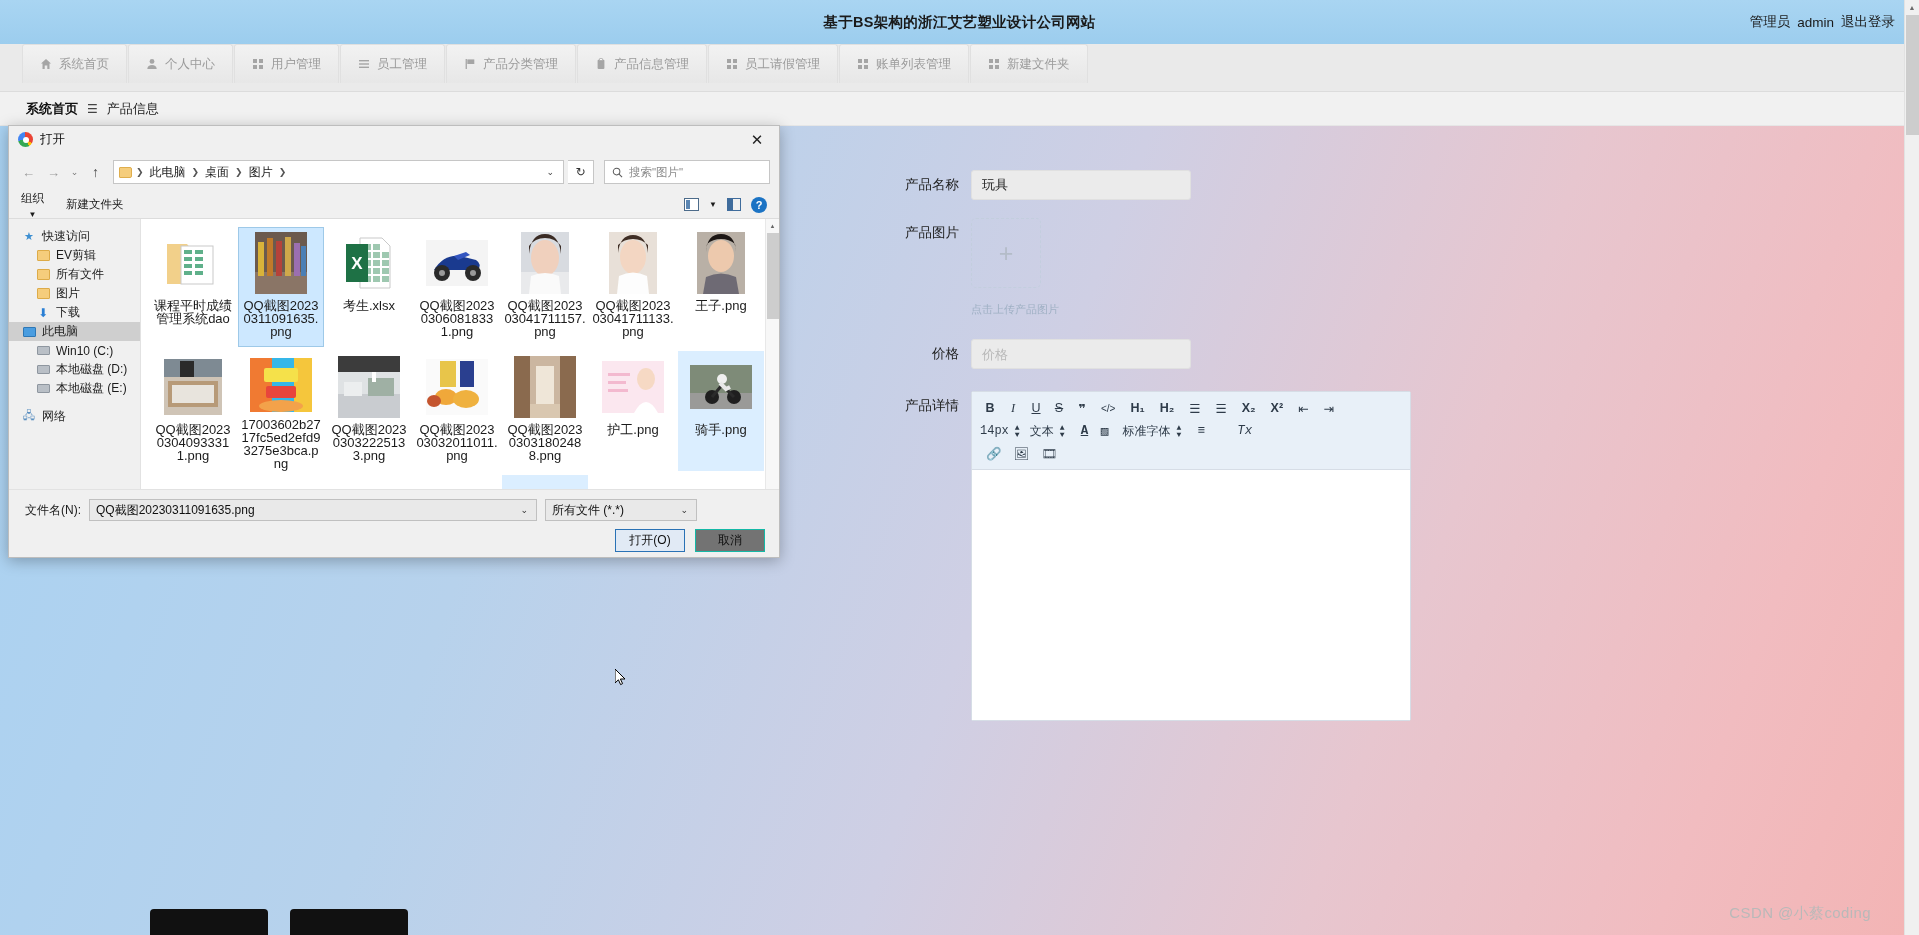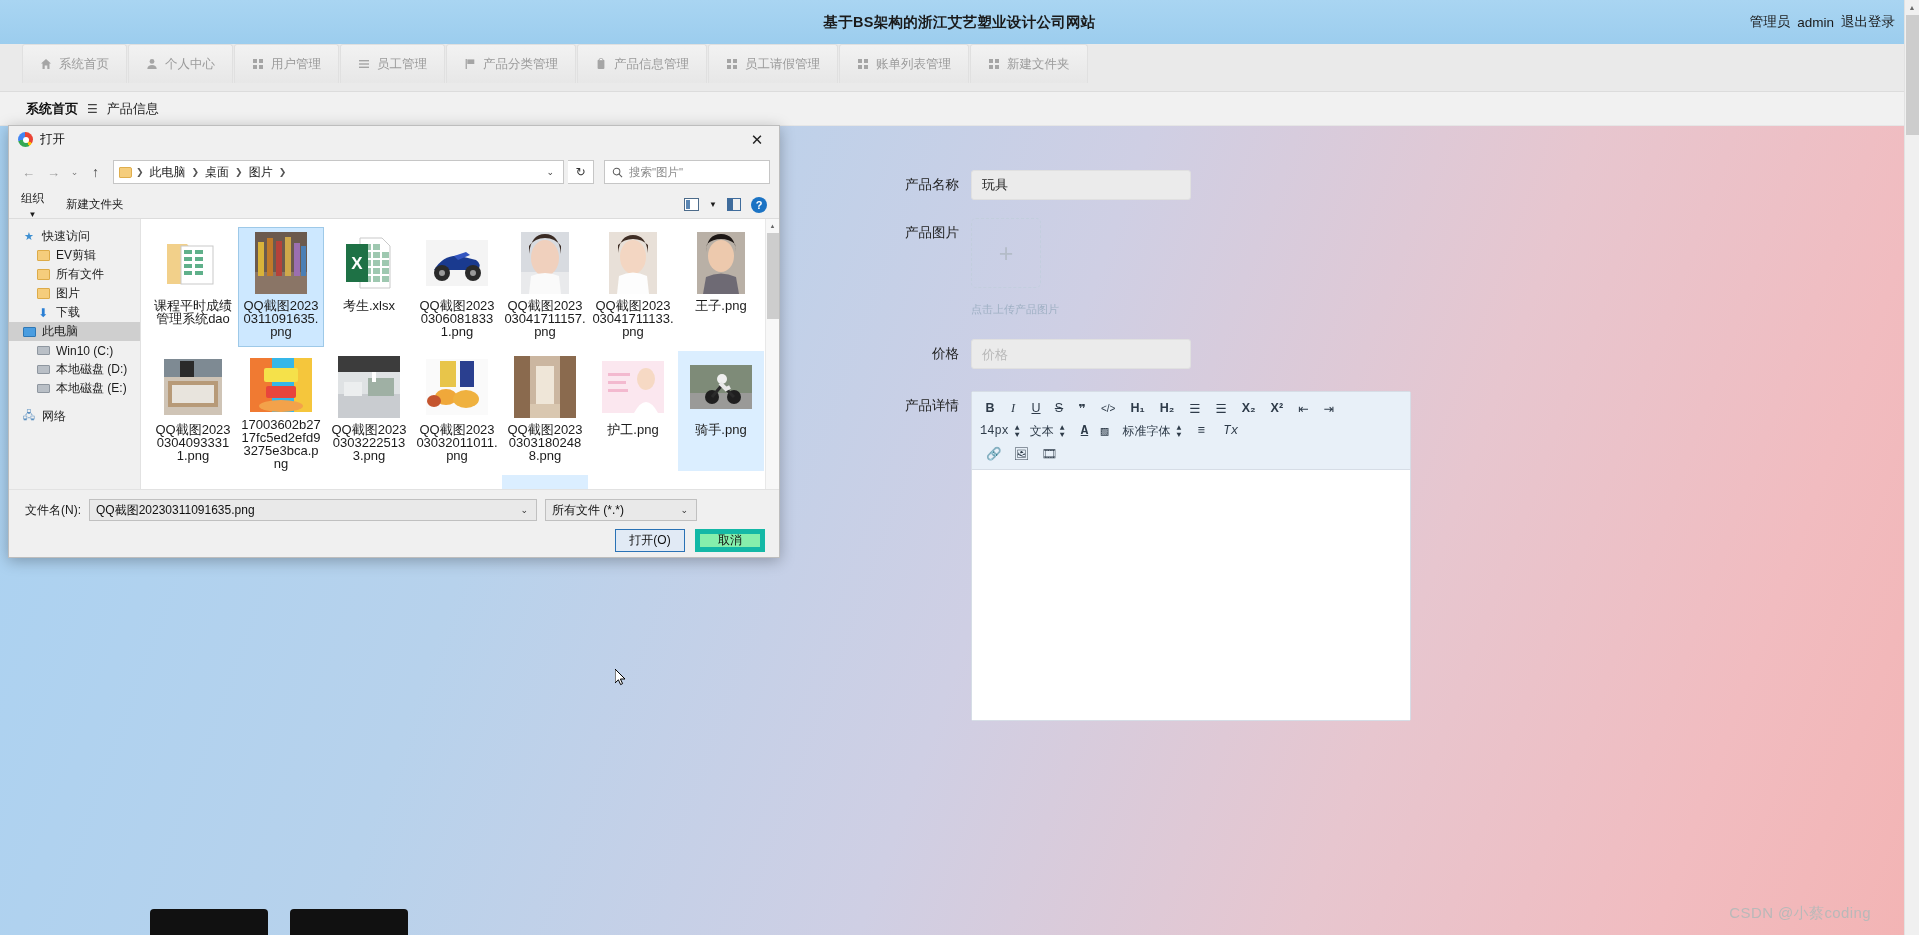--- a/index.html
+++ b/index.html
@@ -179,21 +179,21 @@
   .dlg-bottom{ height:68px; border-top:1px solid #e2e2e2; background:#f0f0f0; position:relative; }
   .fn-row{ display:flex; align-items:center; padding:9px 12px 0 12px; gap:8px;}
   .fn-label{ font-size:12px; color:#1b1b1b; width:60px; text-align:right;}
   .fn-input{ width:448px; height:22px; background:#e9e9e9; border:1px solid #c0c0c0;
     display:flex; align-items:center; padding:0 4px 0 6px; font-size:12px; color:#101010;}
   .fn-input .v{ margin-left:auto; font-size:9px; color:#333; padding:0 4px; cursor:pointer;}
   .fn-type{ width:152px; height:22px; background:#e9e9e9; border:1px solid #c0c0c0;
     display:flex; align-items:center; padding:0 4px 0 6px; font-size:12px; color:#101010;}
   .fn-type .v{ margin-left:auto; font-size:9px; color:#333; padding:0 4px; cursor:pointer;}
   .btn-row{ display:flex; justify-content:flex-end; gap:10px; padding:8px 14px 0 0;}
-  .dbtn{ width:70px; height:23px; font-size:12px; background:#86efac; border:5px solid #14b8a6;
+  .dbtn{ width:70px; height:23px; font-size:12px; background:#737373; border:1px solid #14b8a6;
     display:flex; align-items:center; justify-content:center; color:#101010; cursor:pointer;}
   .dbtn.primary{ background:#e1eaf5; border:1px solid #2a72b5; }
   .cursor{ position:absolute; left:606px; top:543px; width:12px; height:18px; pointer-events:none; }
 </style>
 </head>
 <body>
 
 <div id="app">
 
   <div class="topbar">
@@ -371,21 +371,21 @@
                 <span class="txt">文本</span>
                 <span class="caret">▲<br>▼</span>
               </div>
               <div class="ebtn wide" style="text-decoration:underline;font-weight:bold;">A</div>
               <div class="ebtn wide">▨</div>
               <div class="esel" style="margin-left:8px;">
                 <span class="txt">标准字体</span>
                 <span class="caret">▲<br>▼</span>
               </div>
               <div class="ebtn wide">≡</div>
-              <div class="ebtn wide" style="font-style:italic;margin-left:6px;">Tx</div>
+              <div class="ebtn wide" style="font-style:italic;margin-left:20px;">Tx</div>
             </div>
 
             <div class="erow r2">
               <div class="ebtn wide">🔗</div>
               <div class="ebtn wide">🖼</div>
               <div class="ebtn wide">🎞</div>
             </div>
 
           </div>
           <div class="ebody"></div>

